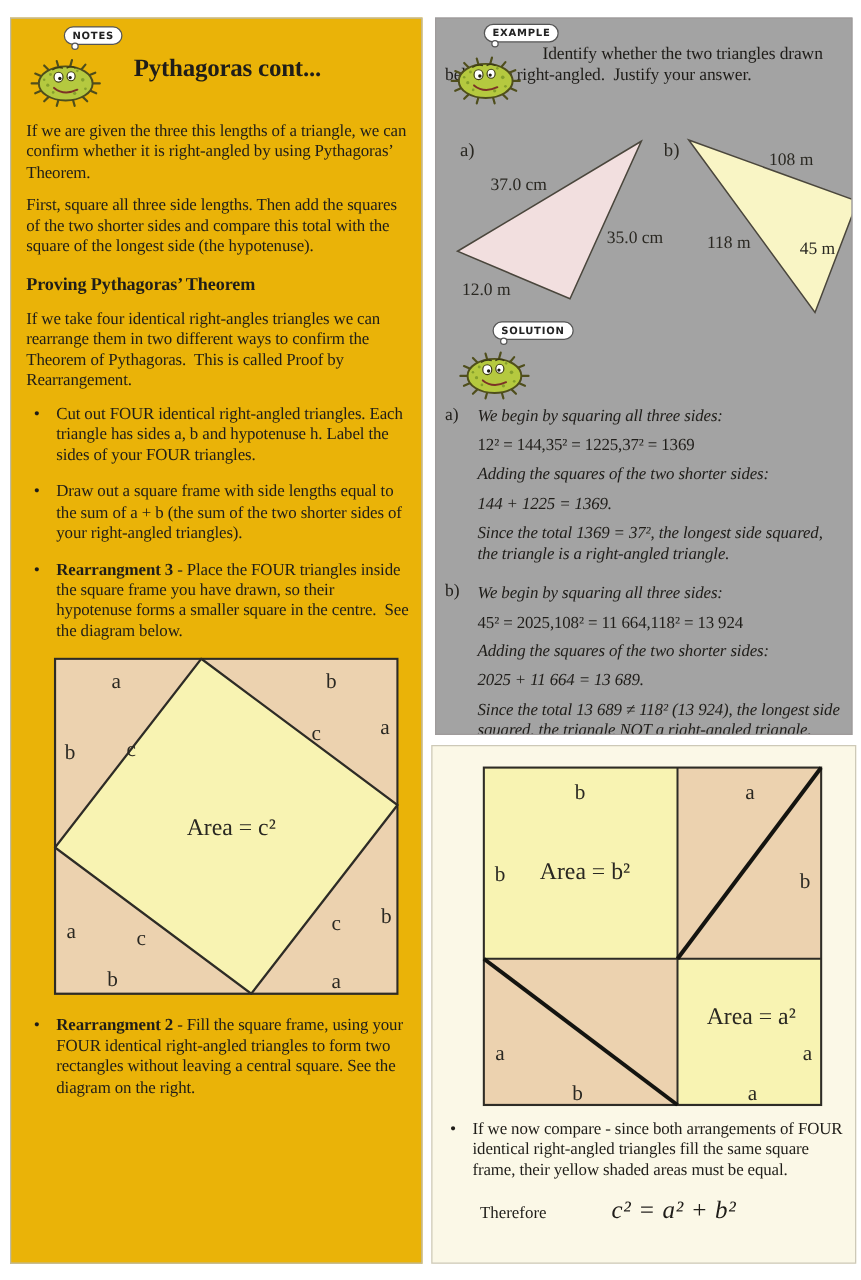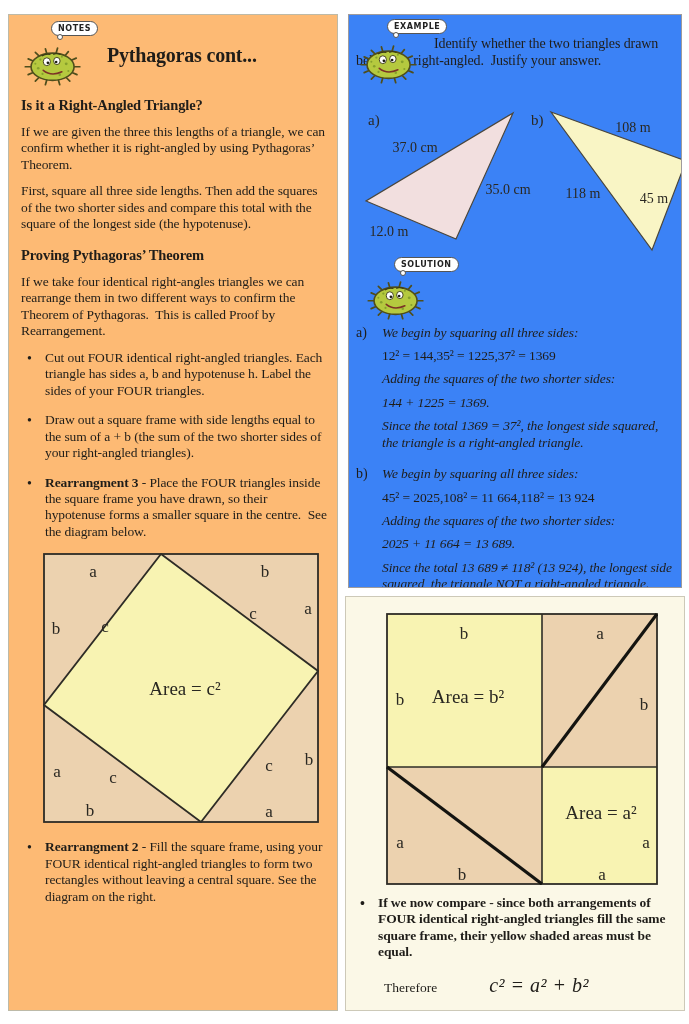--- a/index.html
+++ b/index.html
@@ -1,22 +1,22 @@
 <!DOCTYPE html>
 <html><head>
 <meta charset="utf-8">
 <style>
   html,body{margin:0;padding:0;}
   body{
     width:689px;height:1024px;position:relative;background:#ffffff;
     font-family:"Liberation Serif",serif;color:#1f1d19;overflow:hidden;
   }
   .panel{position:absolute;box-sizing:border-box;overflow:hidden;}
-  .notes{left:8px;top:14px;width:330px;height:997px;background:#fdba74;border:1px solid #bdbaa8;padding:6px 8px 0 12px;}
-  .example{left:348px;top:14px;width:334px;height:574px;background:#3b82f6;border:1px solid #9f9b9b;padding:6px 6px 0 5px;}
+  .notes{left:8px;top:14px;width:330px;height:997px;background:#eab308;border:1px solid #bdbaa8;padding:6px 8px 0 12px;}
+  .example{left:348px;top:14px;width:334px;height:574px;background:#a3a3a3;border:1px solid #9f9b9b;padding:6px 6px 0 5px;}
   .re2{left:345px;top:596px;width:340px;height:415px;background:#fbf8e7;border:1px solid #cdc9b8;padding:14px 8px 0 8px;}
 
   p{margin:0 0 10px;font-size:13.5px;line-height:1.22;letter-spacing:-0.1px;}
   h1{font-size:20px;margin:0;letter-spacing:-0.2px;}
   h2{font-size:14.5px;margin:2px 0 10px;letter-spacing:-0.1px;}
   .notes-head{display:flex;align-items:center;gap:8px;margin-bottom:8px;}
 
   
   .germ{position:relative;width:78px;height:68px;flex:0 0 auto;}
   .germ svg.gbody{position:absolute;left:0;bottom:0;width:66px;height:56px;}
@@ -45,21 +45,21 @@
   .tri-svg{display:block;margin:0 0 0 2px;}
   .sol-germ{position:relative;height:66px;width:100px;margin:0 0 2px 10px;}
 
   .sol{display:grid;grid-template-columns:26px 1fr;margin:0 0 8px 2px;}
   .sol .lbl{font-size:14px;}
   .sol .content p{margin:0 0 7px;font-size:13.5px;font-style:italic;}
   .squares{display:flex;padding-right:4px;margin:0 0 7px;font-size:13.5px;letter-spacing:-0.1px;}
   .concl{margin-top:3px !important;}
 
   
-  .re2 .bullet{margin-top:10px;font-weight:bold;}
+  .re2 .bullet{margin-top:10px;}
   .therefore{display:flex;align-items:baseline;margin:2px 0 0 30px;}
   .therefore .word{font-size:13.5px;}
   .therefore .eq{font-size:20px;margin-left:52px;letter-spacing:0.5px;font-style:italic;}
 </style>
 </head>
 <body>
 
 <svg width="0" height="0" style="position:absolute" aria-hidden="true">
   <defs>
     <g id="germ-shape">
@@ -105,21 +105,20 @@
   <div class="notes-head">
     <div class="germ">
       <svg class="gbody" viewBox="0 0 92 78">
           <use href="#germ-shape"></use>
         </svg>
       <div class="bubble">NOTES</div>
     </div>
     <h1>Pythagoras cont...</h1>
   </div>
 
-  <h2>Is it a Right-Angled Triangle?</h2>
   <p>If we are given the three this lengths of a triangle, we can confirm whether it is right-angled by using Pythagoras’ Theorem.</p>
   <p>First, square all three side lengths. Then add the squares of the two shorter sides and compare this total with the square of the longest side (the hypotenuse).</p>
 
   <h2 style="margin-top:14px">Proving Pythagoras’ Theorem</h2>
   <p>If we take four identical right-angles triangles we can rearrange them in two different ways to confirm the Theorem of Pythagoras.&nbsp; This is called Proof by Rearrangement.</p>
 
   <div class="bullet">
     <div class="btxt"><b></b><span>Cut out FOUR identical right-angled triangles. Each triangle has sides a, b and hypotenuse h. Label the sides of your FOUR triangles.</span></div>
   </div>
   <div class="bullet">

